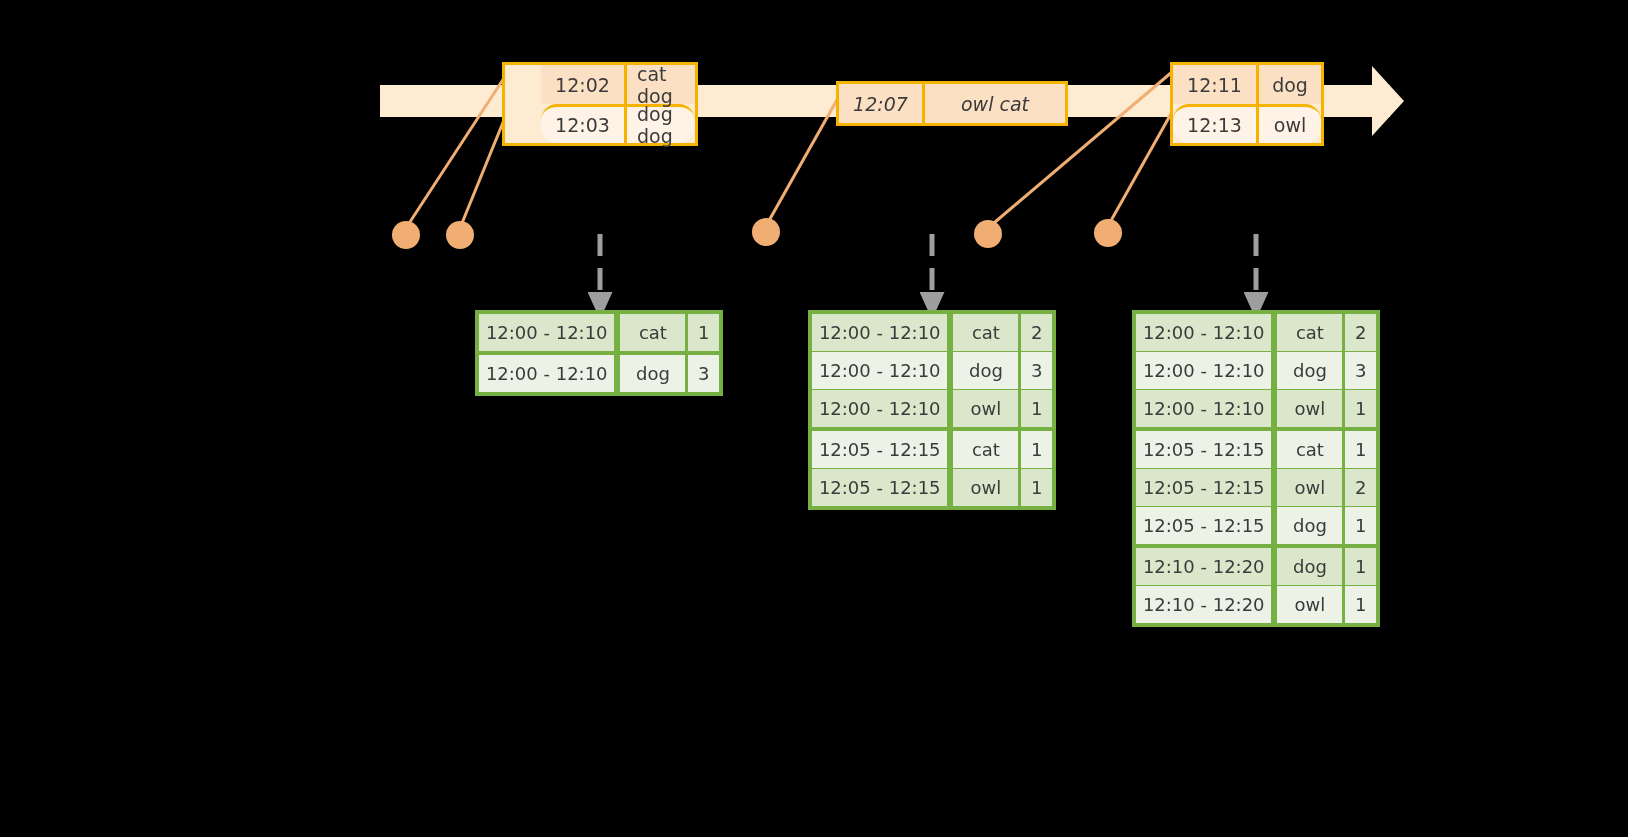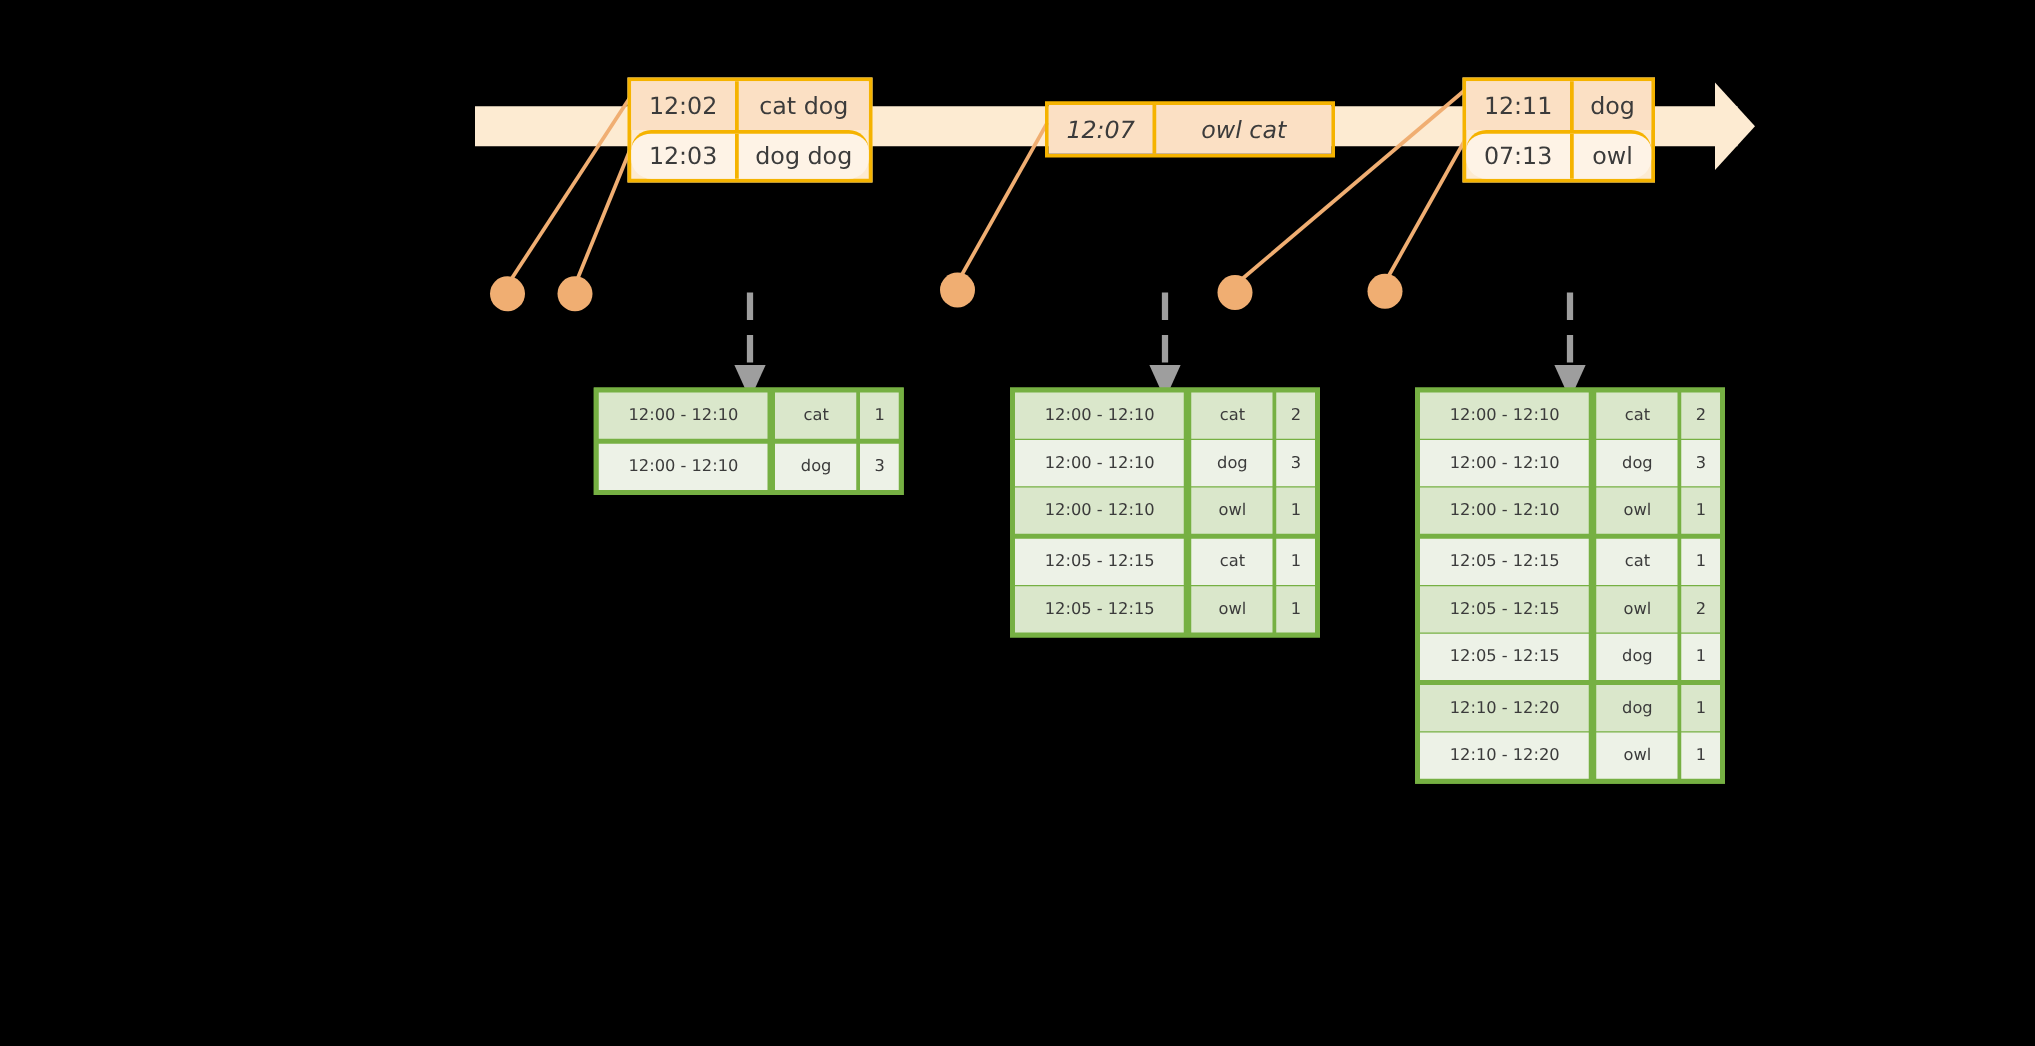--- a/index.html
+++ b/index.html
@@ -79,21 +79,21 @@
     box-sizing: border-box;
   }
   .res-row + .res-row { margin-top: 1px; }
   .res-row.group-end + .res-row { margin-top: 4px; }
   .res-row.shade-a .cell { background: #DAE7CB; }
   .res-row.shade-b .cell { background: #EDF2E7; }
   .cell {
     display: flex;
     align-items: center;
     justify-content: center;
-    font-size: 13px;
+    font-size: 18px;
     color: #3b3b3b;
     box-sizing: border-box;
   }
   .cell.c-window { width: 146px; }
   .cell.c-key    { width: 70px; margin-left: 6px; }
   .cell.c-count  { width: 33px; margin-left: 3px; }
 </style>
 </head>
 <body>
 
@@ -124,21 +124,21 @@
     <defs>
       <marker id="ah" markerWidth="6" markerHeight="5" refX="2.4" refY="2.5" orient="auto">
         <polygon points="0,0 5.5,2.5 0,5" fill="#9E9E9E"></polygon>
       </marker>
     </defs>
     <line x1="600" y1="234" x2="600" y2="304" stroke="#9E9E9E" stroke-width="5" stroke-dasharray="22,12" marker-end="url(#ah)"></line>
     <line x1="932" y1="234" x2="932" y2="304" stroke="#9E9E9E" stroke-width="5" stroke-dasharray="22,12" marker-end="url(#ah)"></line>
     <line x1="1256" y1="234" x2="1256" y2="304" stroke="#9E9E9E" stroke-width="5" stroke-dasharray="22,12" marker-end="url(#ah)"></line>
   </svg>
 
-  <div class="event-box" style="left:502px; top:62px; width:196px;">
+  <div class="event-box" style="left:502px; top:62px; width:196px;padding-left:36px;">
     <div class="event-row shade-a">
       <div class="event-time">12:02</div>
       <div class="event-val">cat dog</div>
     </div>
     <div class="event-row shade-b">
       <div class="event-time">12:03</div>
       <div class="event-val">dog dog</div>
     </div>
   </div>
 
@@ -148,21 +148,21 @@
       <div class="event-val">owl cat</div>
     </div>
   </div>
 
   <div class="event-box" style="left:1170px; top:62px; width:154px;">
     <div class="event-row shade-a">
       <div class="event-time">12:11</div>
       <div class="event-val">dog</div>
     </div>
     <div class="event-row shade-b">
-      <div class="event-time">07:13</div>
+      <div class="event-time">12:13</div>
       <div class="event-val">owl</div>
     </div>
   </div>
 
   <div class="result-table" style="left:475px; top:310px; width:248px;">
     <div class="res-row shade-a group-end">
       <div class="cell c-window">12:00 - 12:10</div>
       <div class="cell c-key">cat</div>
       <div class="cell c-count">1</div>
     </div>

